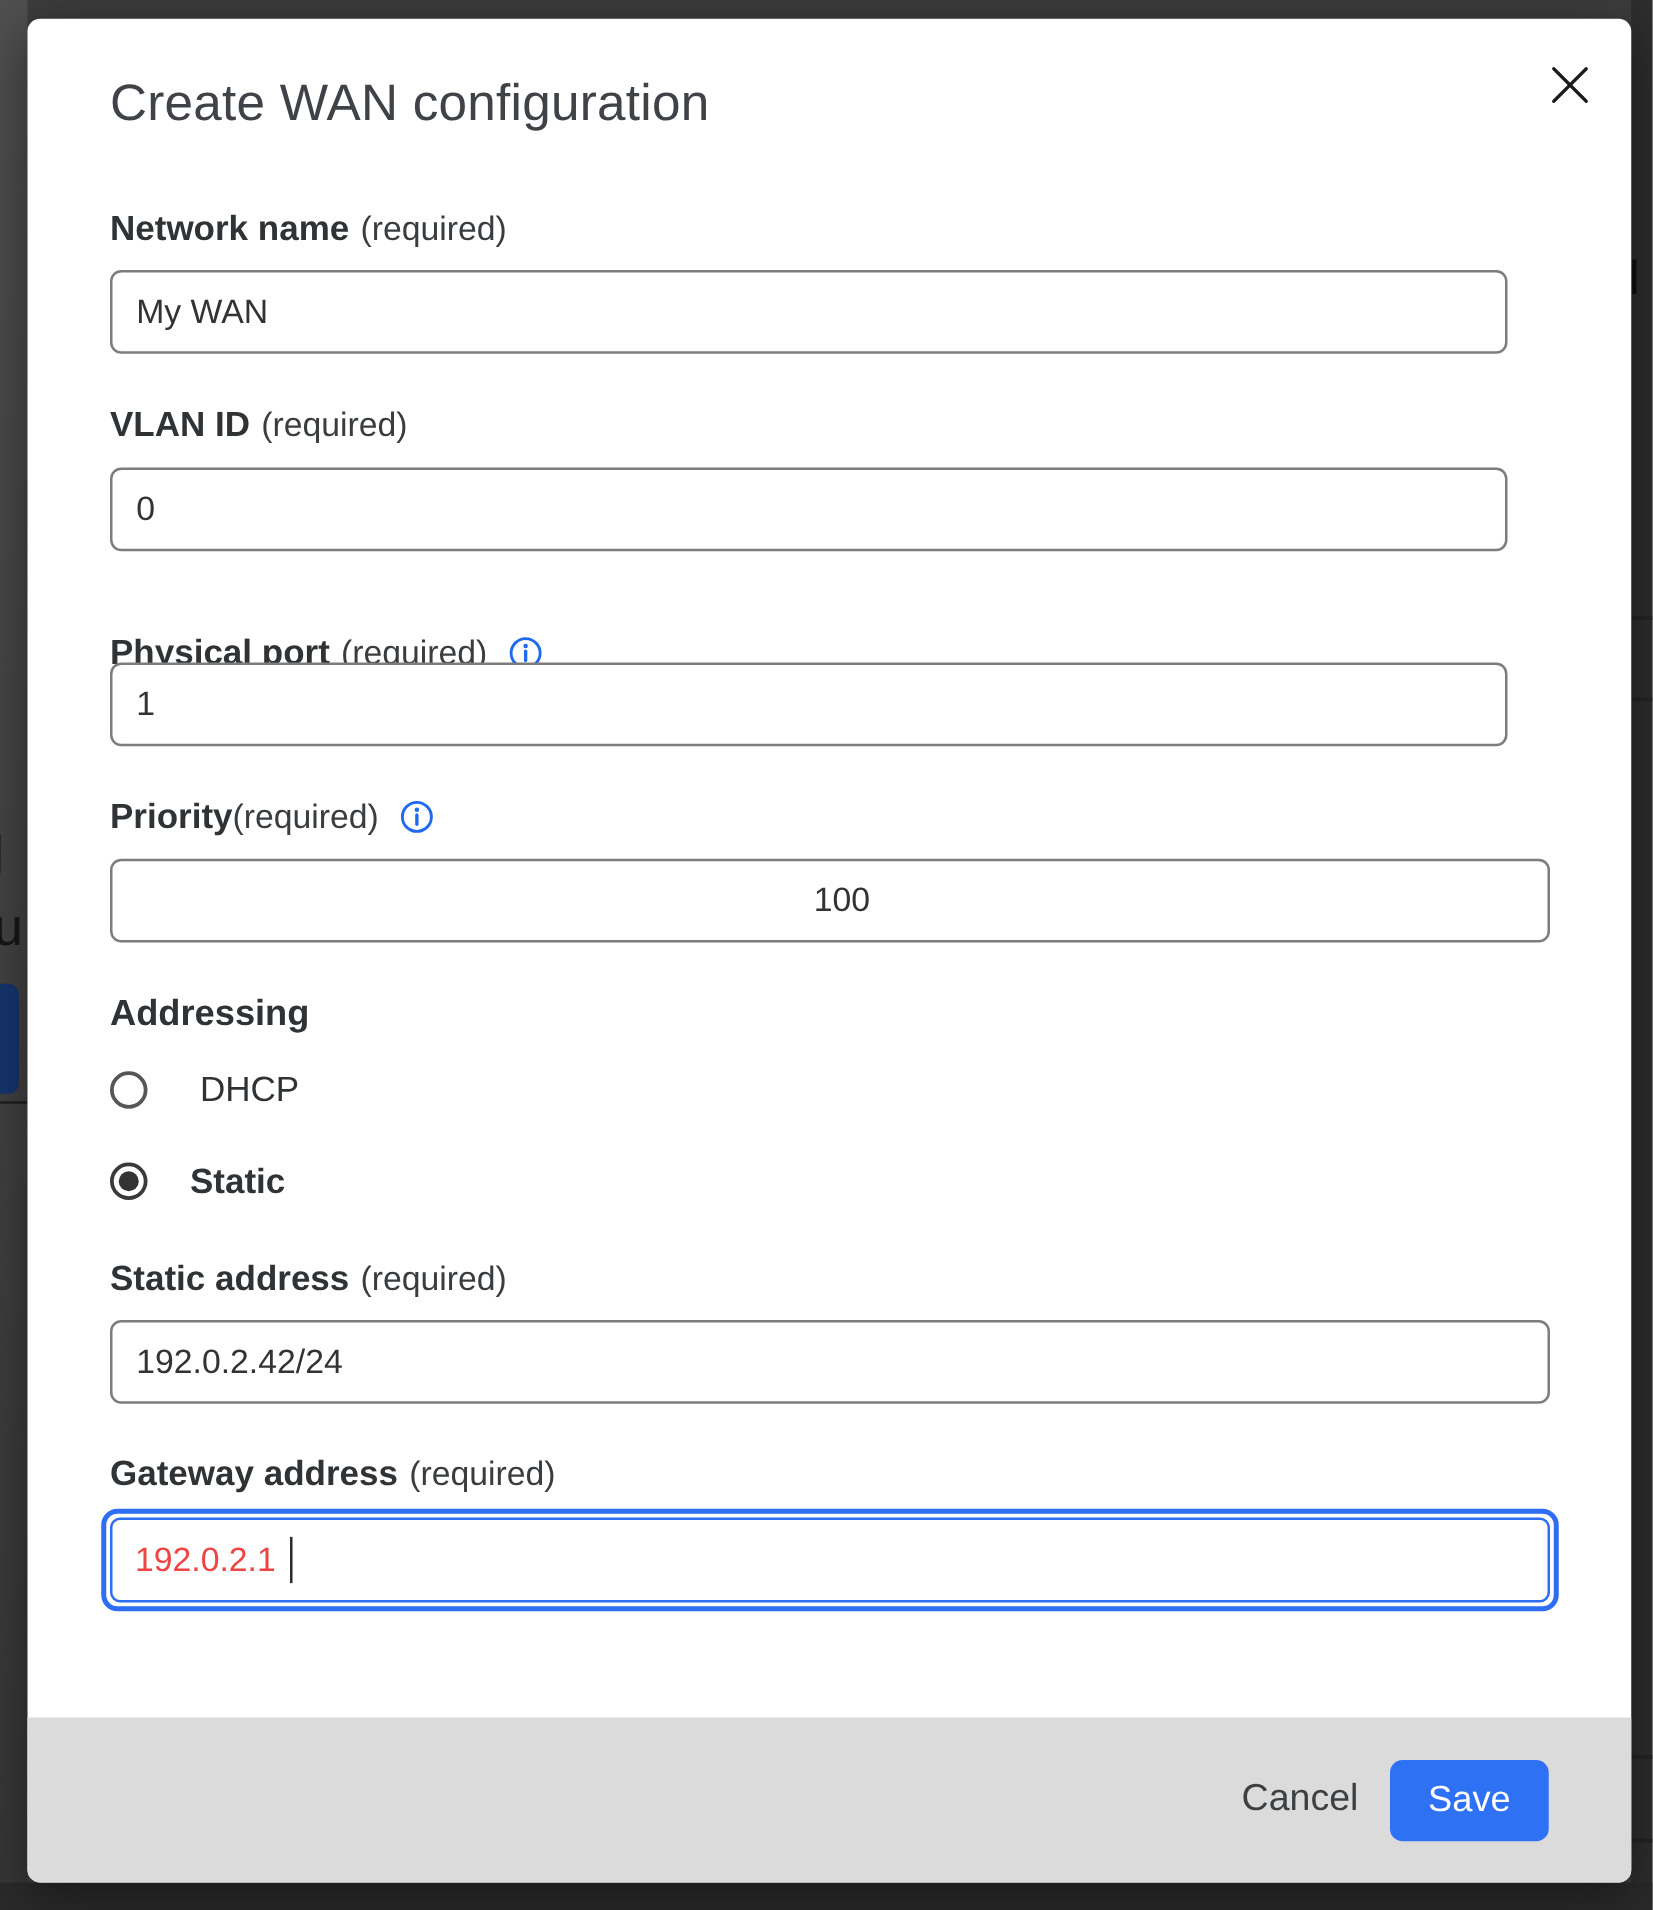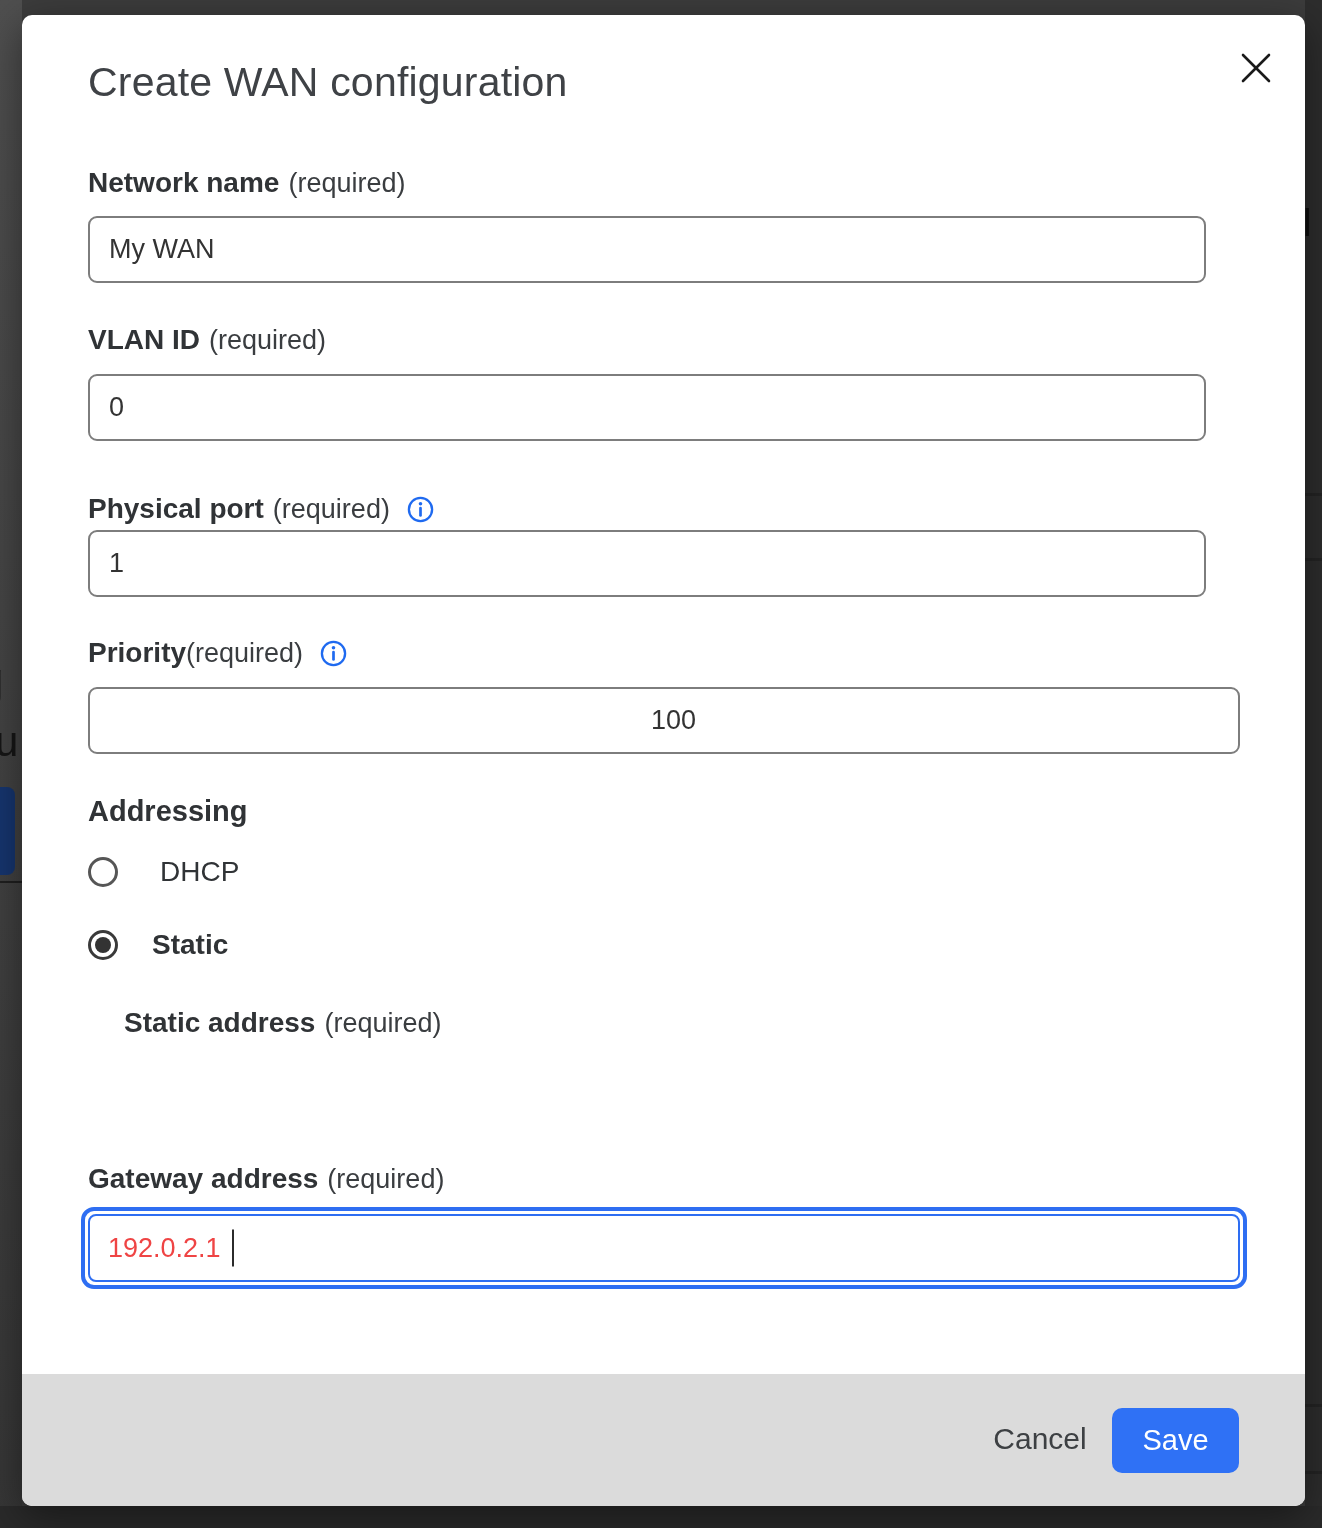--- a/index.html
+++ b/index.html
@@ -99,21 +99,21 @@
     <span class="req">(required)</span>
   </div>
   <input class="tinput w-narrow" style="top: 201px;" type="text" value="My WAN">
 
   <div class="field-label" style="top:309px;">
     <span class="lbl">VLAN ID</span>
     <span class="req">(required)</span>
   </div>
   <input class="tinput w-narrow" style="top: 359px;" type="text" value="0">
 
-  <div class="field-label" style="top:478px;">
+  <div class="field-label" style="top:491px;">
     <span class="lbl">Physical port</span>
     <span class="req">(required)</span>
     <span class="info">
       <svg width="29" height="29" viewBox="0 0 29 29">
         <circle cx="14.5" cy="14.5" r="11.6" fill="none" stroke="#1f6af0" stroke-width="2.3"></circle>
         <circle cx="14.5" cy="8.8" r="1.8" fill="#1f6af0"></circle>
         <line x1="14.5" y1="13" x2="14.5" y2="20.4" stroke="#1f6af0" stroke-width="2.7" stroke-linecap="round"></line>
       </svg>
     </span>
   </div>
@@ -139,24 +139,25 @@
     <span class="radio-lbl">DHCP</span>
   </div>
 
   <div class="radio-row" style="top:914px;">
     <span class="radio sel">
         <span class="dot"></span>
       </span>
     <span class="radio-lbl bold">Static</span>
   </div>
 
-  <div class="field-label" style="top:992px;margin-left:36px;">
+  <div class="field-label" style="top:992px;">
     <span class="lbl">Static address</span>
     <span class="req">(required)</span>
   </div>
+  <input class="tinput w-wide" style="top: 1041px;" type="text" value="192.0.2.42/24">
 
   <div class="field-label" style="top:1148px;">
     <span class="lbl">Gateway address</span>
     <span class="req">(required)</span>
   </div>
   <div class="focus-wrap">
     <input class="tinput-inner" type="text" value="192.0.2.1" style="">
     <div class="caret"></div>
   </div>
 

